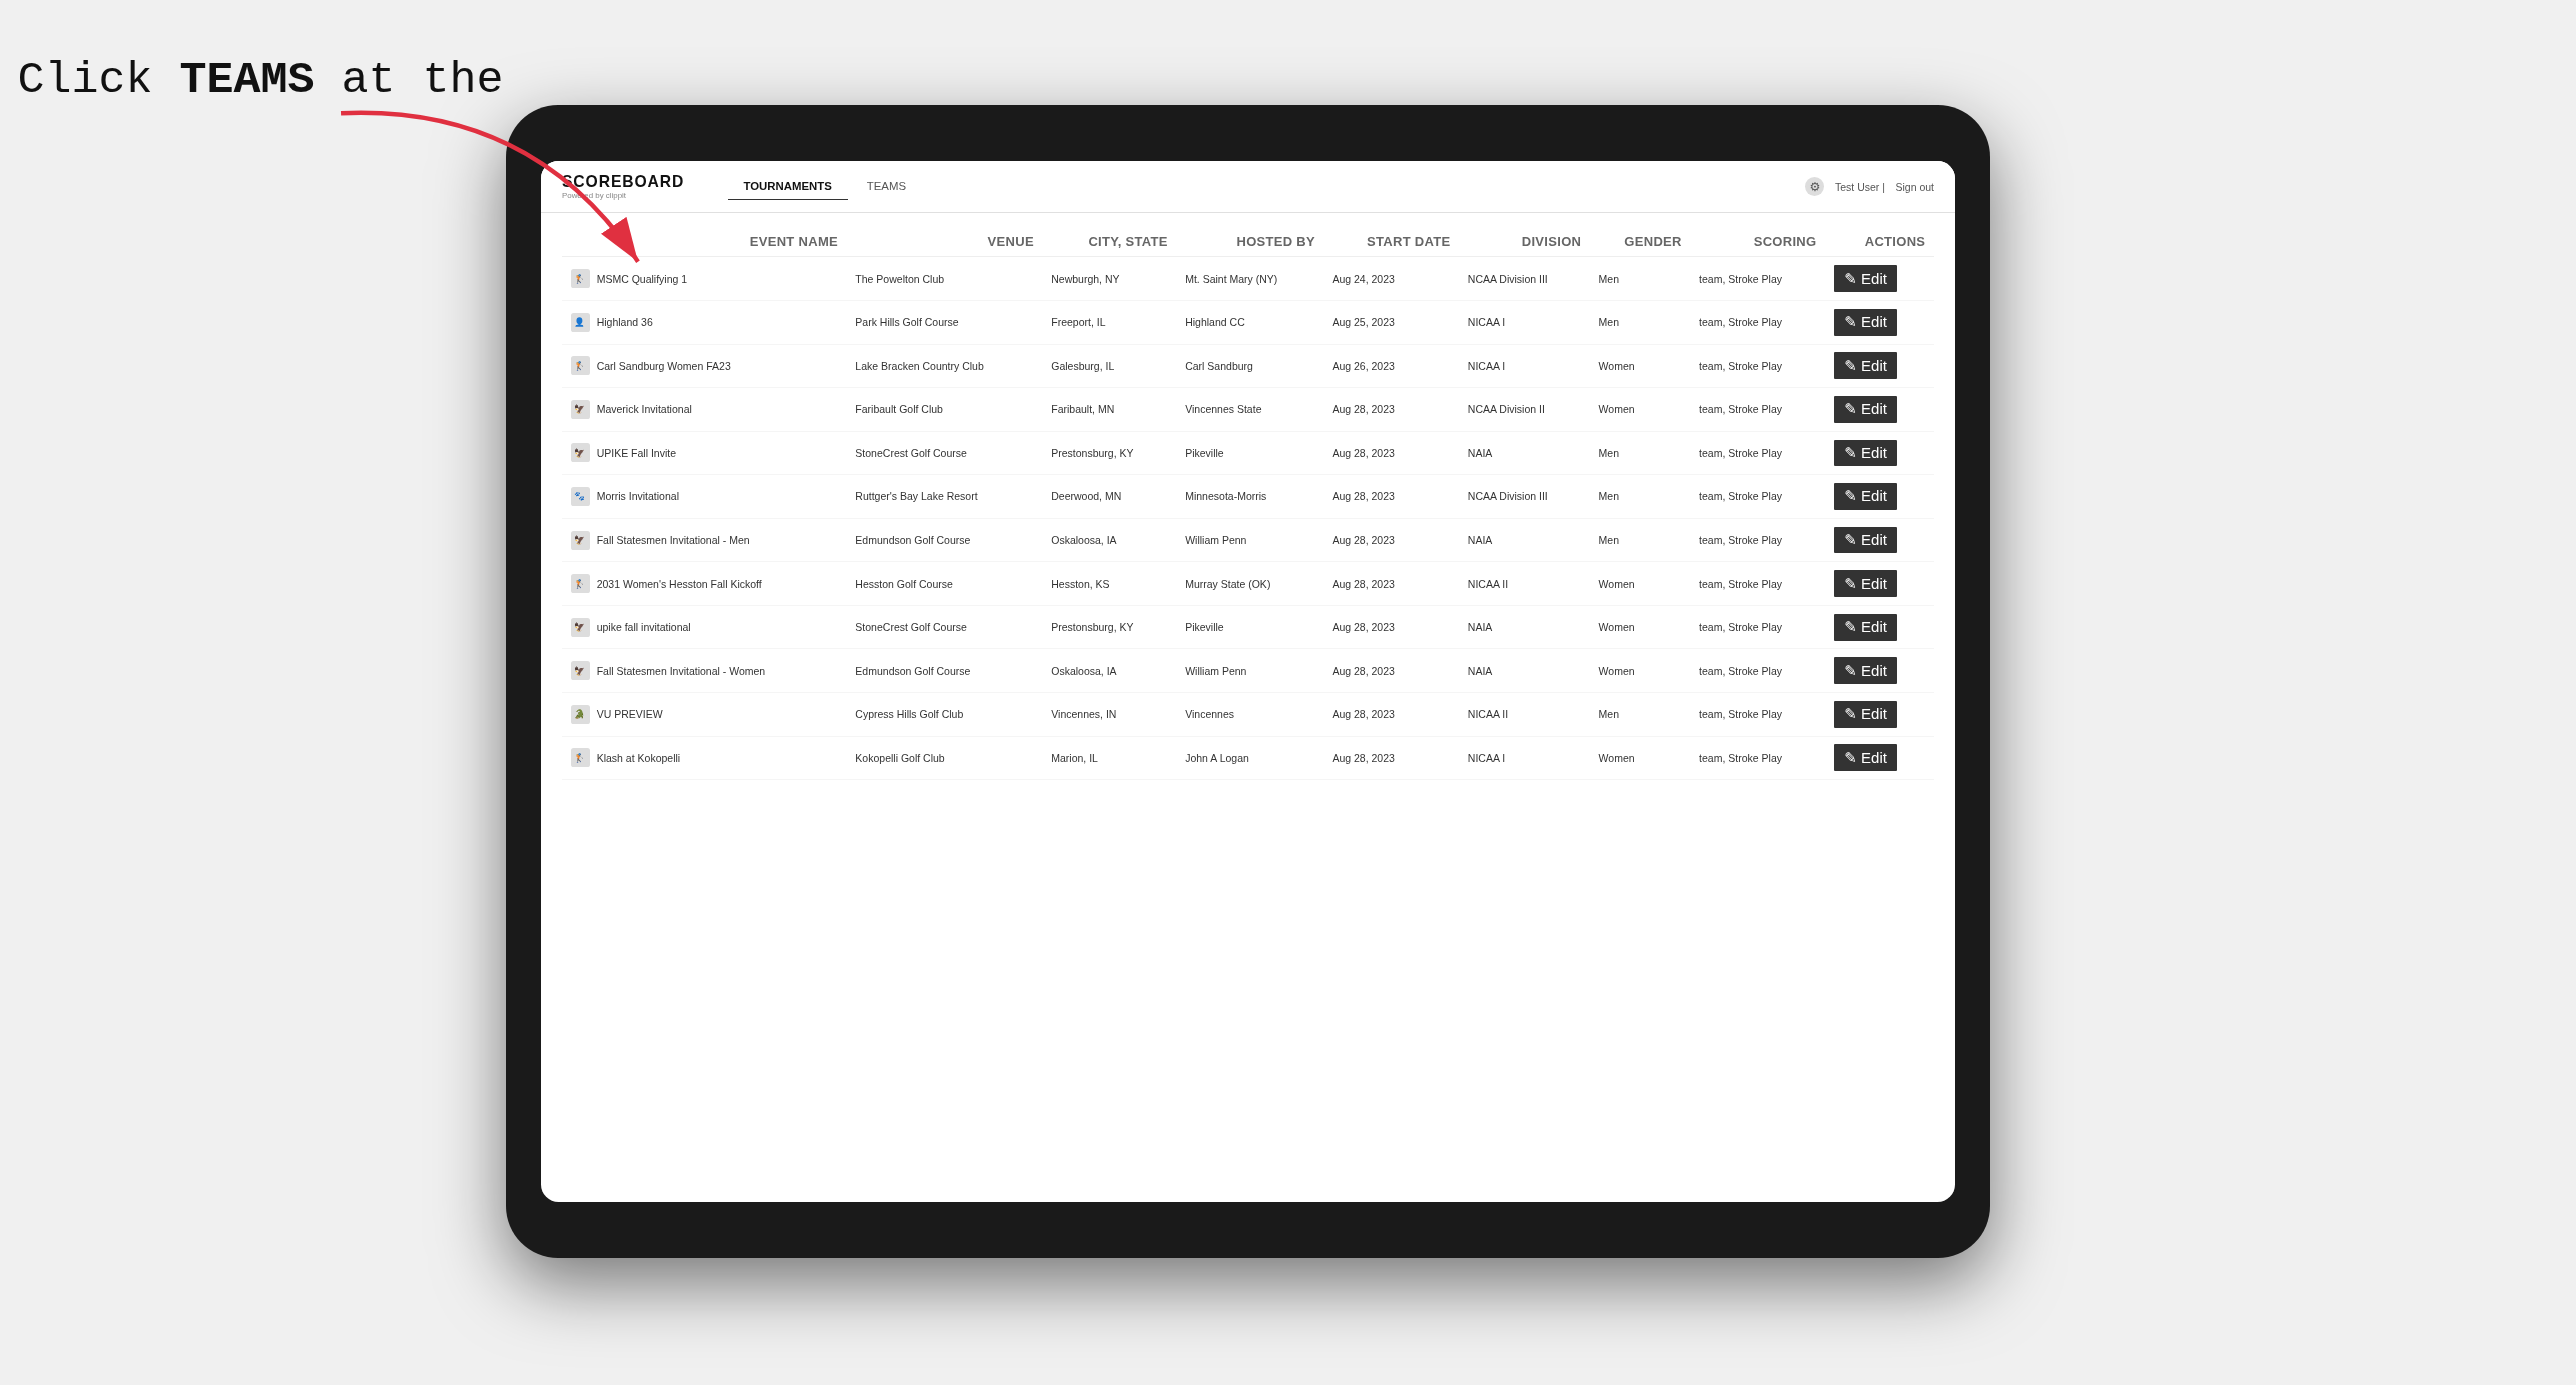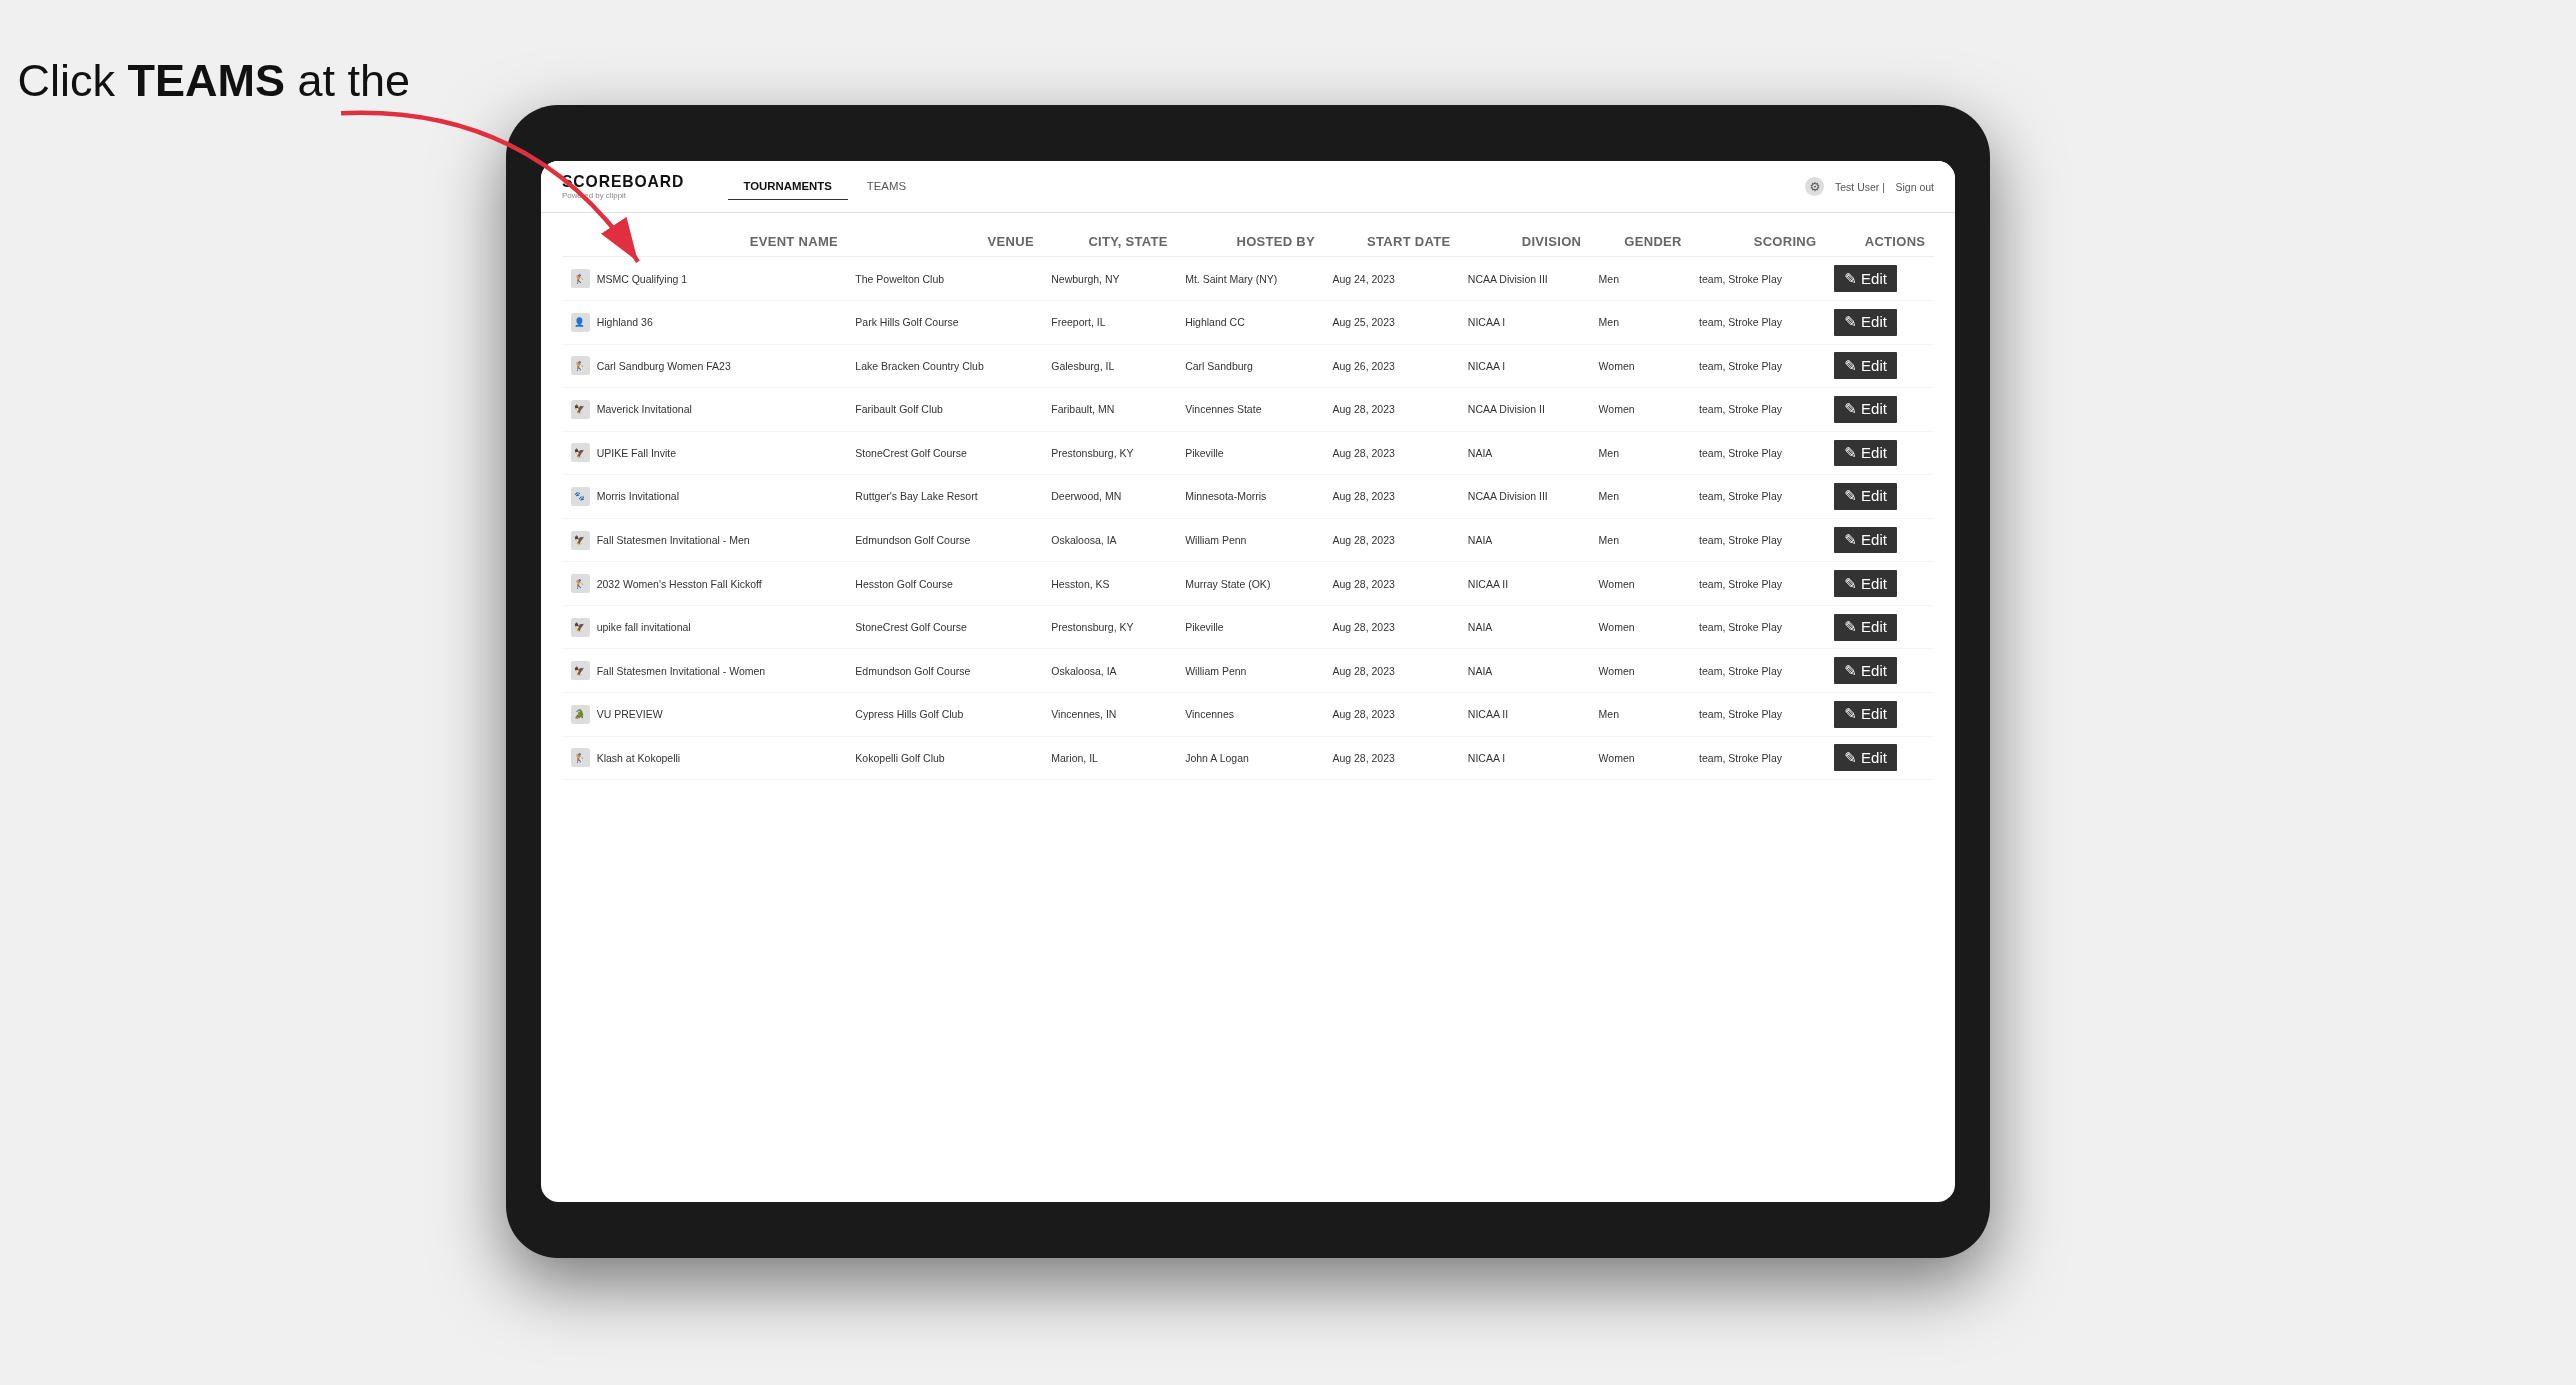--- a/index.html
+++ b/index.html
@@ -14,20 +14,21 @@
 
     
     .instruction {
       position: absolute;
       top: 52px;
       left: 17.5px;
       font-size: 45px;
       line-height: 1.3;
       color: #111;
       z-index: 10;
+      font-family: Liberation Mono, monospace;
     }
     .instruction strong {
       font-weight: 900;
     }
 
     
     .arrow-svg {
       position: absolute;
       top: 87px;
       left: 271px;
@@ -410,21 +411,21 @@
     <td>Men</td>
     <td>team, Stroke Play</td>
     <td>
       <button class="edit-btn">✎ Edit</button>
     </td>
   </tr>
             <tr>
     <td>
       <div class="event-name-cell">
         <div class="team-logo">🏌</div>
-        <span>2032 Women's Hesston Fall Kickoff</span>
+        <span>2031 Women's Hesston Fall Kickoff</span>
       </div>
     </td>
     <td>Hesston Golf Course</td>
     <td>Hesston, KS</td>
     <td>Murray State (OK)</td>
     <td>Aug 28, 2023</td>
     <td>NICAA II</td>
     <td>Women</td>
     <td>team, Stroke Play</td>
     <td>

